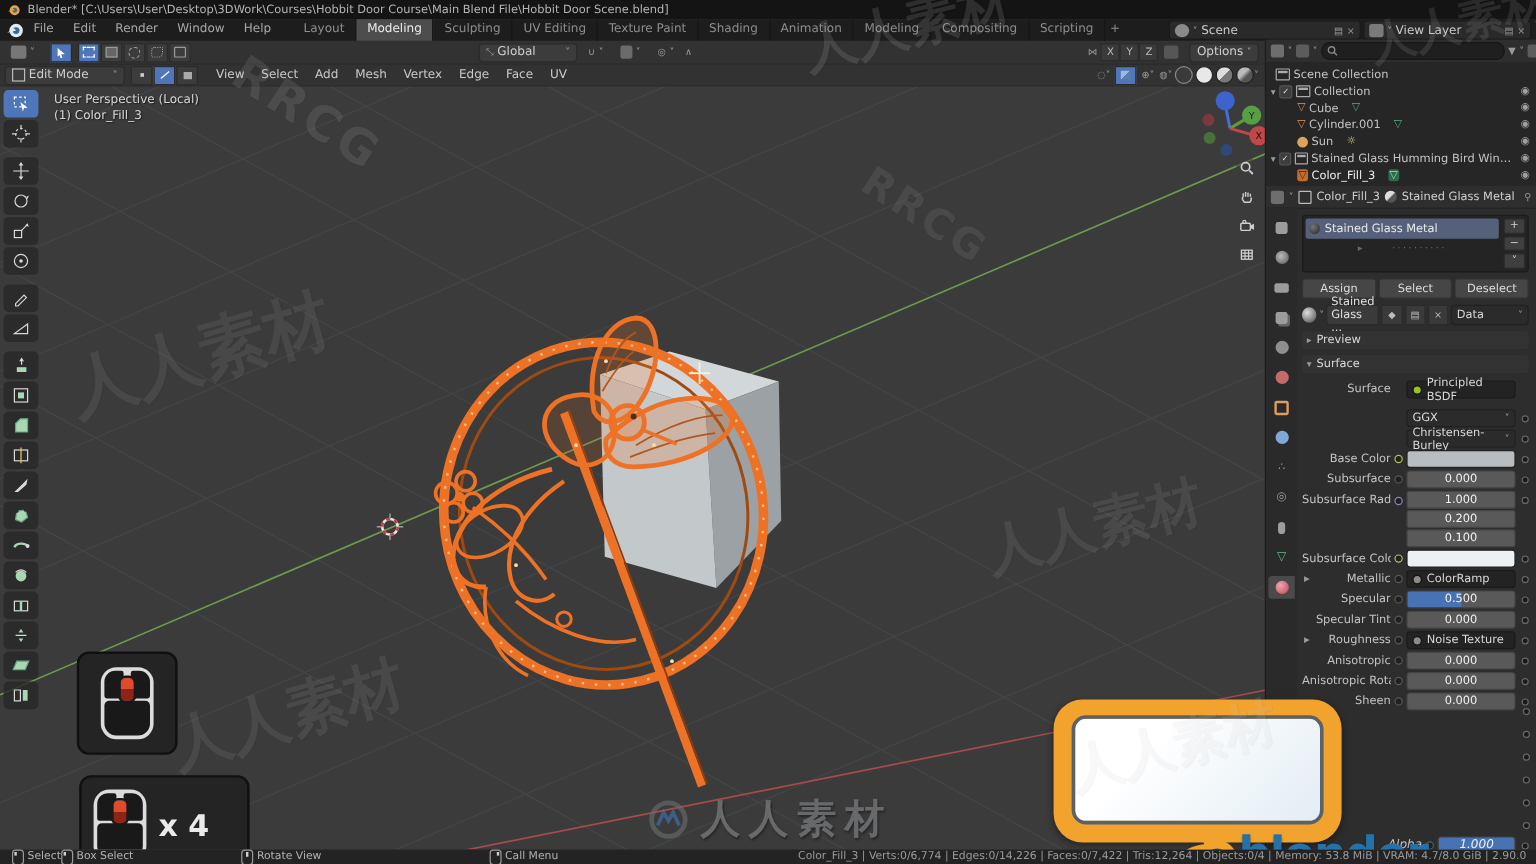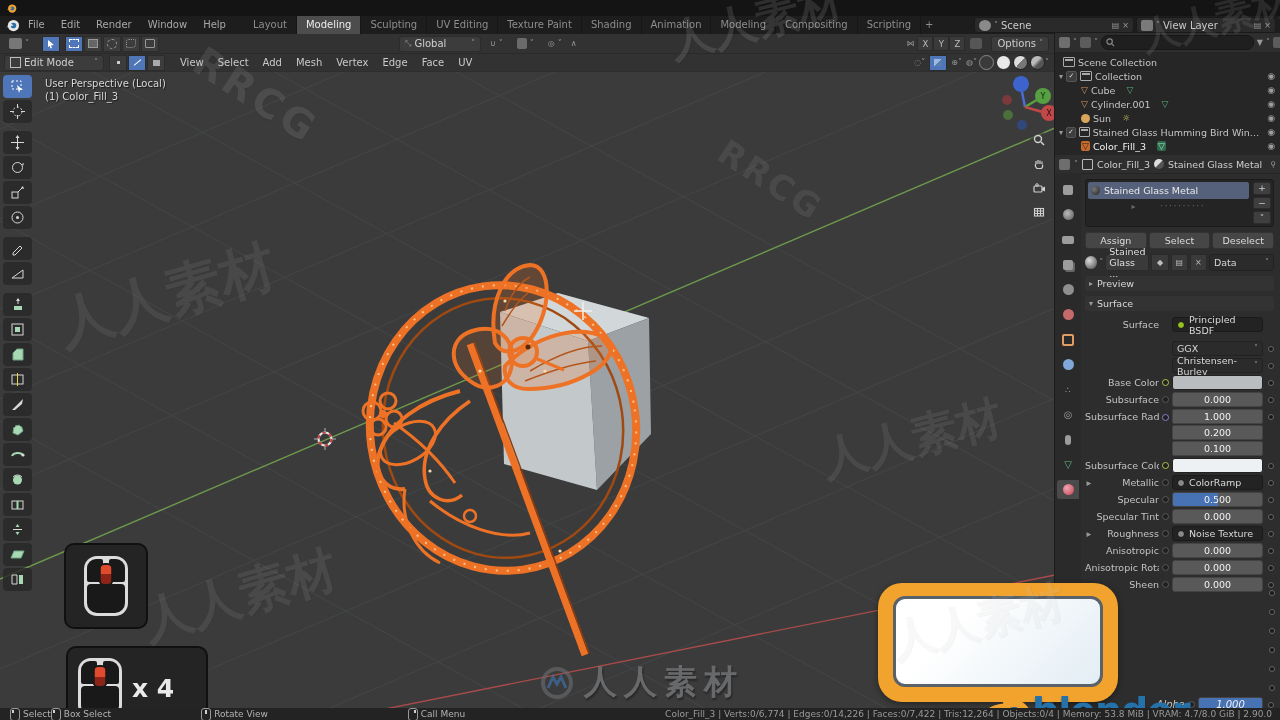--- a/index.html
+++ b/index.html
@@ -119,20 +119,21 @@
 <body>
 
 <div id="app" class="noselect">
 
   <div class="titlebar">
     <svg width="11" height="11" viewBox="0 0 16 16">
         <circle cx="9" cy="8" r="6" fill="#f2a32d"></circle>
         <circle cx="9" cy="8" r="3" fill="#2a6ea5"></circle>
         <path d="M1,10 L7,6 L9,8 Z" fill="#f2a32d"></path>
       </svg>
+    <span>Blender* [C:\Users\User\Desktop\3DWork\Courses\Hobbit Door Course\Main Blend File\Hobbit Door Scene.blend]</span>
   </div>
 
   <div class="topbar">
     <svg width="15" height="15" viewBox="0 0 16 16" style="margin-left:5px">
         <circle cx="9" cy="8" r="6" fill="#e8e8e8"></circle>
         <circle cx="9" cy="8" r="3" fill="#2a6ea5"></circle>
         <path d="M1,10 L7,6 L9,8 Z" fill="#e8e8e8"></path>
       </svg>
     <span class="menu">File</span>
     <span class="menu">Edit</span>

